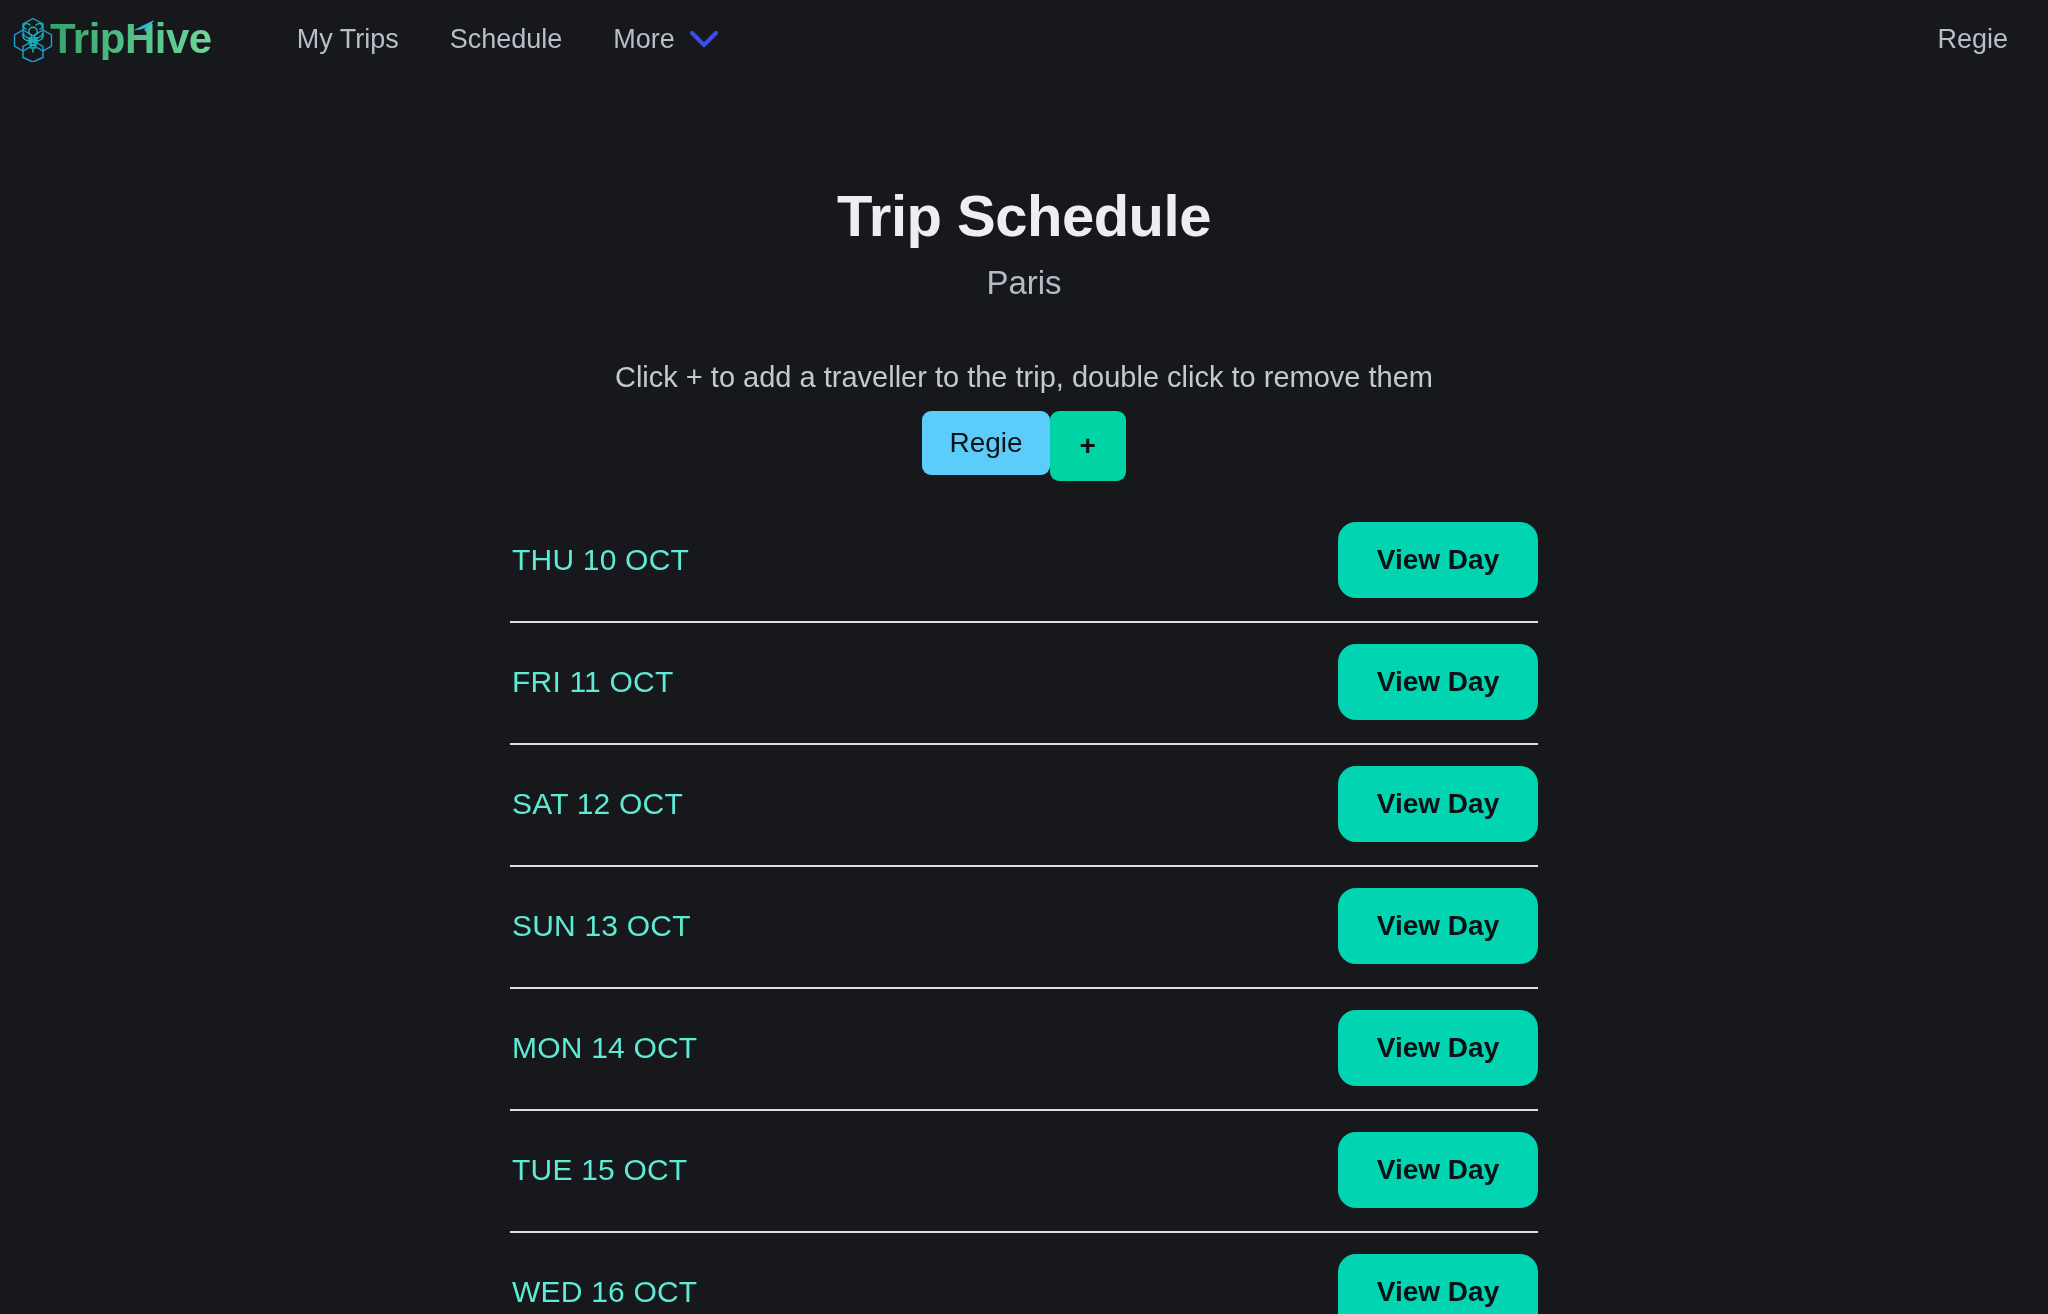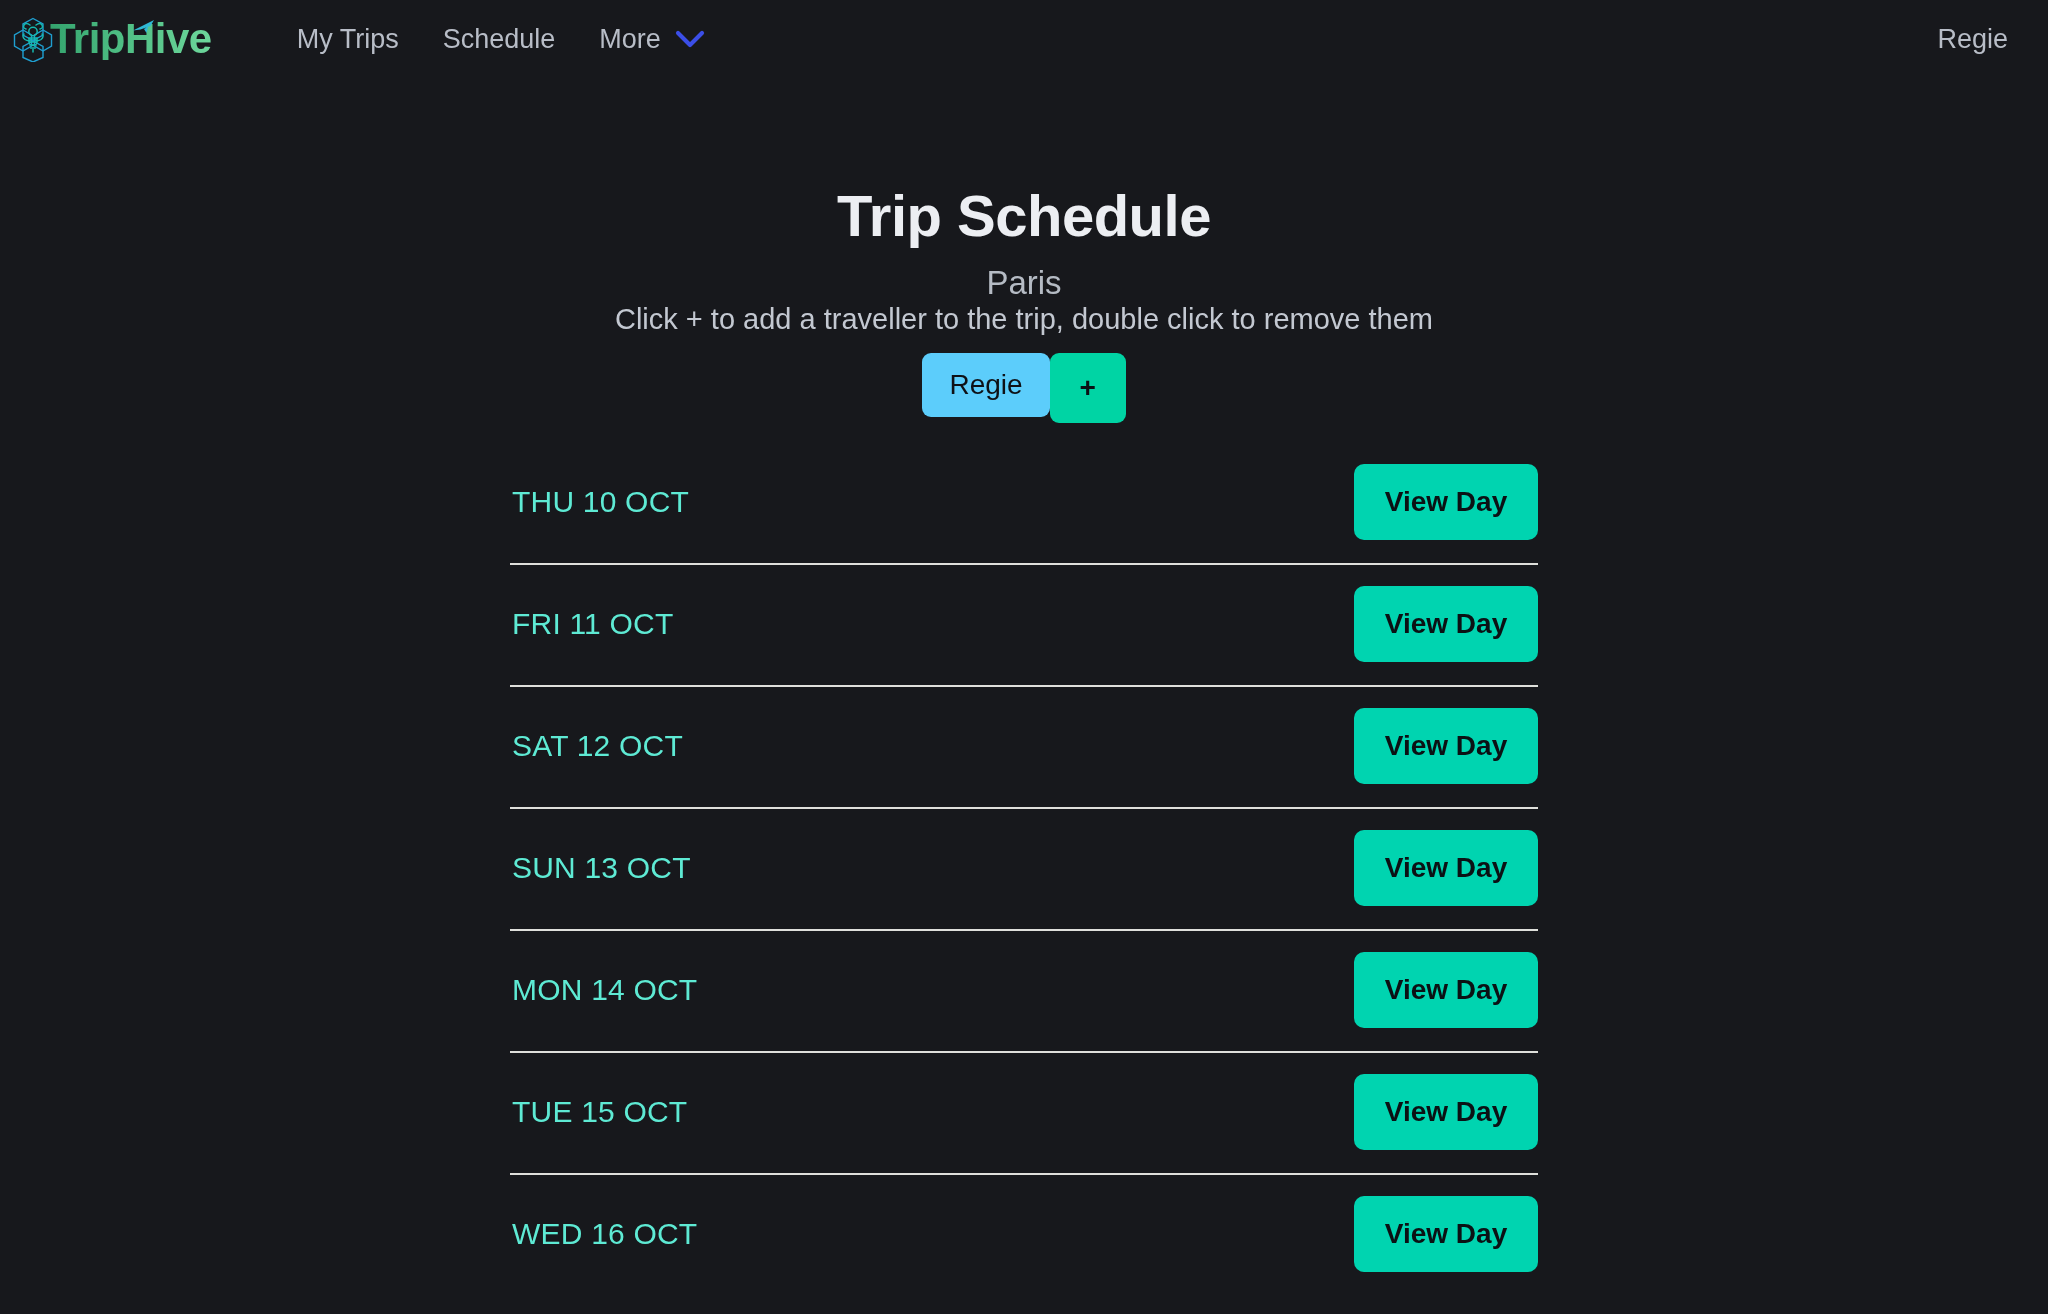--- a/index.html
+++ b/index.html
@@ -64,21 +64,21 @@
     left: 118px;
     top: 2px;
     width: 26px;
     height: 18px;
     color: #2fb9d6;
   }
 
   .nav-links {
     display: flex;
     align-items: center;
-    gap: 0px;
+    gap: 7px;
   }
 
   .nav-link {
     font-size: 27px;
     color: #b8bdc7;
     padding: 6px 22px;
     cursor: pointer;
     white-space: nowrap;
     line-height: 1.2;
   }
@@ -128,21 +128,21 @@
   .page-subtitle {
     text-align: center;
     font-size: 33px;
     color: #b5bbc4;
     margin-top: 16px;
     line-height: 1.2;
     font-weight: 400;
   }
 
   
-  .traveller-block { }
+  .traveller-block { margin-top: 58px; }
 
   .traveller-hint {
     text-align: center;
     font-size: 29px;
     color: #c3c8d1;
     line-height: 1.2;
   }
 
   .traveller-row {
     margin-top: 16px;
@@ -212,22 +212,22 @@
     padding-left: 2px;
   }
 
   .view-day-btn {
     background: #00d4b0;
     color: #0b1114;
     font-size: 28px;
     font-weight: 700;
     font-family: "Liberation Sans", sans-serif;
     border: none;
-    border-radius: 10px;
-    width: 184px;
+    border-radius: 18px;
+    width: 200px;
     height: 76px;
     cursor: pointer;
     line-height: 1;
   }
 </style>
 </head>
 <body>
 
 <div class="navbar">
 

